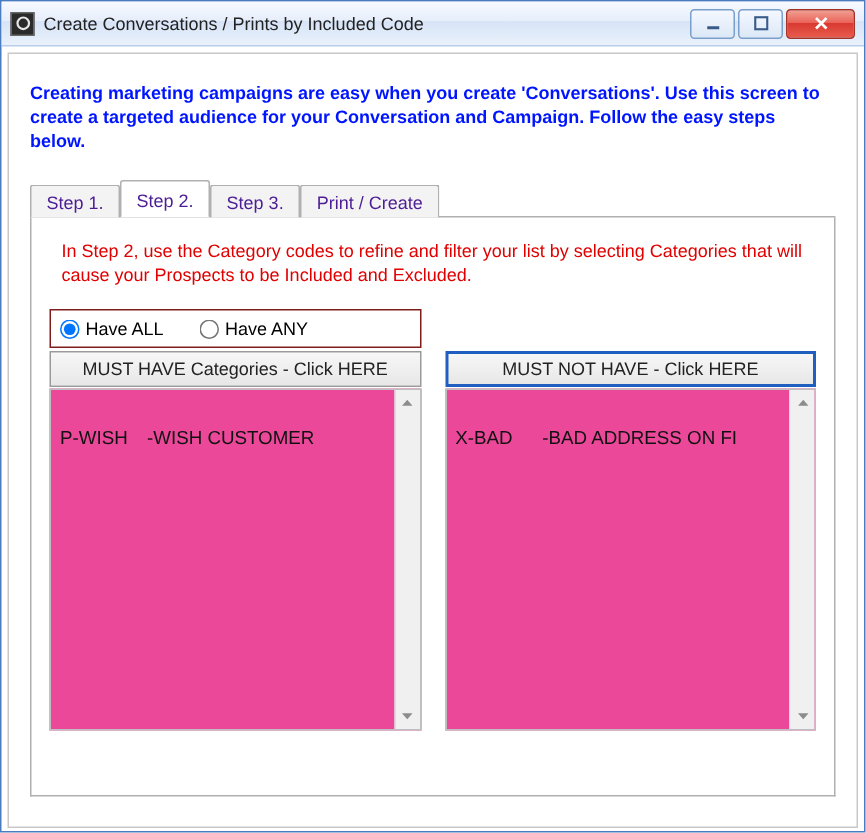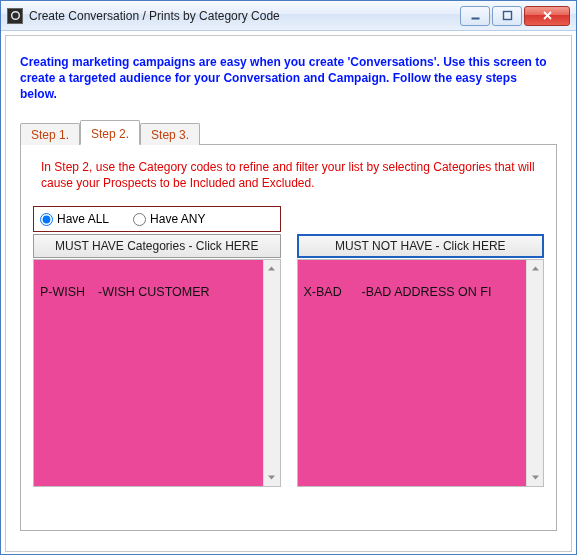--- a/index.html
+++ b/index.html
@@ -87,21 +87,21 @@
     position: relative;
     height: 24px;
   }
   .tab {
     padding: 4px 10px 3px 10px;
     border: 1px solid #b0b0b0;
     border-bottom: none;
     background: #f3f3f3;
     margin-right: 0px;
     font-size: 12px;
-    color: #c2410c;
+    color: #4c1d95;
     position: relative;
     top: 1px;
     border-radius: 2px 2px 0 0;
   }
   .tab.active {
     background: #fff;
     font-size: 12px;
     padding-top: 6px;
     z-index: 2;
     border-bottom: 1px solid #fff;
@@ -217,21 +217,21 @@
 </style>
 </head>
 <body>
 
 <div class="titlebar">
   <div class="appicon">
     <svg viewBox="0 0 12 12">
         <circle cx="6" cy="6" r="4.2" fill="none" stroke="#e5e5e5" stroke-width="1.6"></circle>
       </svg>
   </div>
-  <div class="title-text">Create Conversation / Prints by Category Code</div>
+  <div class="title-text">Create Conversations / Prints by Included Code</div>
   <div class="win-controls">
     <div class="win-btn">
       <svg viewBox="0 0 11 11">
           <rect x="1.5" y="7.5" width="8" height="2" fill="#3a5a88"></rect>
         </svg>
     </div>
     <div class="win-btn">
       <svg viewBox="0 0 11 11">
           <rect x="1.5" y="1.5" width="8" height="8" fill="none" stroke="#3a5a88" stroke-width="1.4"></rect>
         </svg>
@@ -247,20 +247,21 @@
 
 <div class="client">
   <div class="panel">
 
     <div class="intro">Creating marketing campaigns are easy when you create 'Conversations'.  Use this screen to create a targeted audience for your Conversation and Campaign.  Follow the easy steps below.</div>
 
     <div class="tabbar">
       <div class="tab">Step 1.</div>
       <div class="tab active">Step 2.</div>
       <div class="tab">Step 3.</div>
+      <div class="tab">Print / Create</div>
     </div>
 
     <div class="tabcontent">
 
       <div class="step-instructions">In Step 2, use the Category codes to refine and filter your list by selecting Categories that will cause your Prospects to be Included and Excluded.</div>
 
       <div class="two-col">
 
         <div class="col">
           <div class="radio-row">

